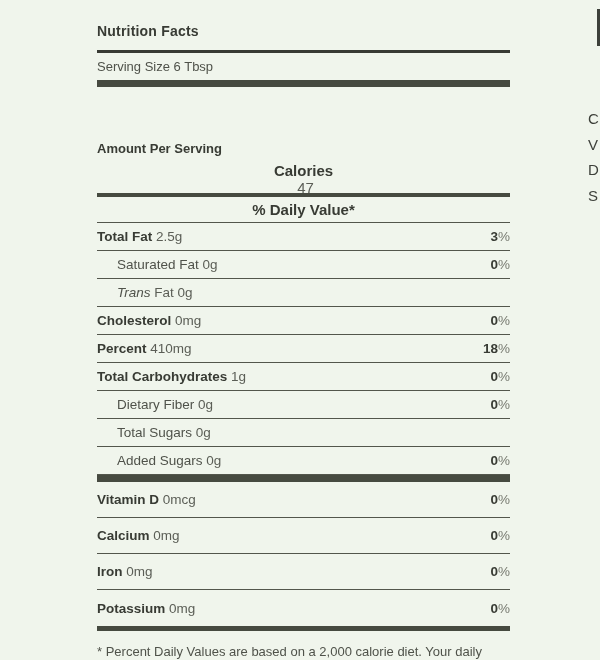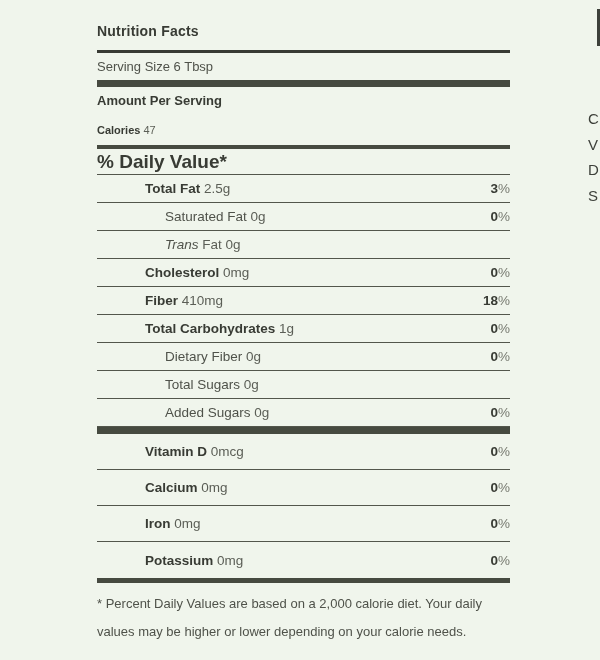--- a/index.html
+++ b/index.html
@@ -30,42 +30,43 @@
     align-items: center;
     font-size: 13px;
     color: #4f524a;
   }
   .bar7 { height: 7px; background: #464a40; }
   .bar5 { height: 5px; background: #464a40; }
   .bar4 { height: 4px; background: #464a40; }
   .aps-row {
     height: 27px;
     display: flex; align-items: center;
-    font-size: 13px; font-weight: bold; color: #383b34;
+    font-size: 13px; font-weight: bold; color: #383b34; margin-top: 48px;
   }
   .cal-row {
     height: 31px;
     display: flex; align-items: center;
-    font-size: 11px;
+    font-size: 15px;
+    flex-direction: column;
   }
   .dvh-row {
     height: 26px;
-    display: flex; align-items: center; justify-content: flex-start;
-    font-size: 19px; font-weight: bold; color: #383b34;
+    display: flex; align-items: center; justify-content: center;
+    font-size: 15px; font-weight: bold; color: #383b34;
     border-bottom: 1px solid #53564c;
   }
   .nrow {
     height: 28px;
     display: flex; align-items: center; justify-content: space-between;
     font-size: 13.5px;
     border-bottom: 1px solid #53564c;
   }
   .vrow { height: 36px; }
   .nrow.last { border-bottom: none; }
-  .nrow .nlabel { color: #4f524a; margin-left: 48px; }
+  .nrow .nlabel { color: #4f524a; }
   .nrow.indent .nlabel { padding-left: 20px; }
   .b { font-weight: bold; color: #383b34; }
   .i { font-style: italic; color: #4f524a; }
   .amt { color: #5b5e56; }
   .dv { white-space: nowrap; }
   .pct { color: #787b71; }
   .footnote {
     margin-top: 7px;
     font-size: 13px;
     line-height: 28px;
@@ -127,21 +128,21 @@
         <span class="dv"><span class="b">0</span><span class="pct">%</span></span>
       </div>
       <div class="nrow indent">
         <span class="nlabel"><span class="i">Trans</span><span class="amt">&nbsp;Fat 0g</span></span>
       </div>
       <div class="nrow">
         <span class="nlabel"><span class="b">Cholesterol</span><span class="amt">&nbsp;0mg</span></span>
         <span class="dv"><span class="b">0</span><span class="pct">%</span></span>
       </div>
       <div class="nrow">
-        <span class="nlabel"><span class="b">Fiber</span><span class="amt">&nbsp;410mg</span></span>
+        <span class="nlabel"><span class="b">Percent</span><span class="amt">&nbsp;410mg</span></span>
         <span class="dv"><span class="b">18</span><span class="pct">%</span></span>
       </div>
       <div class="nrow">
         <span class="nlabel"><span class="b">Total Carbohydrates</span><span class="amt">&nbsp;1g</span></span>
         <span class="dv"><span class="b">0</span><span class="pct">%</span></span>
       </div>
       <div class="nrow indent">
         <span class="nlabel"><span class="">Dietary Fiber</span><span class="amt">&nbsp;0g</span></span>
         <span class="dv"><span class="b">0</span><span class="pct">%</span></span>
       </div>

